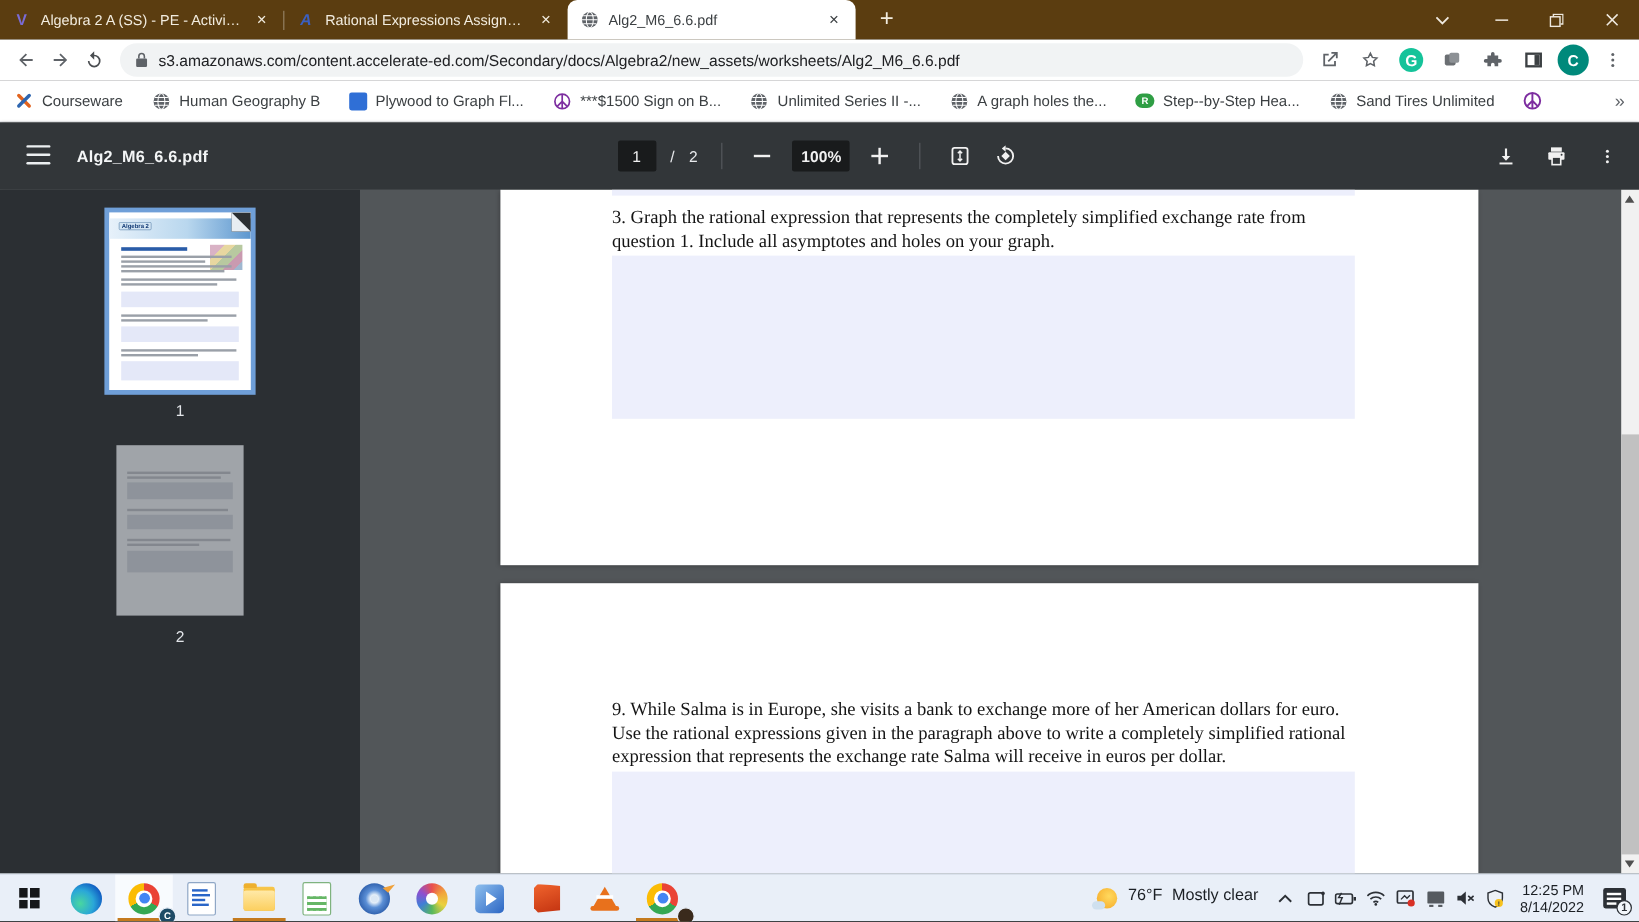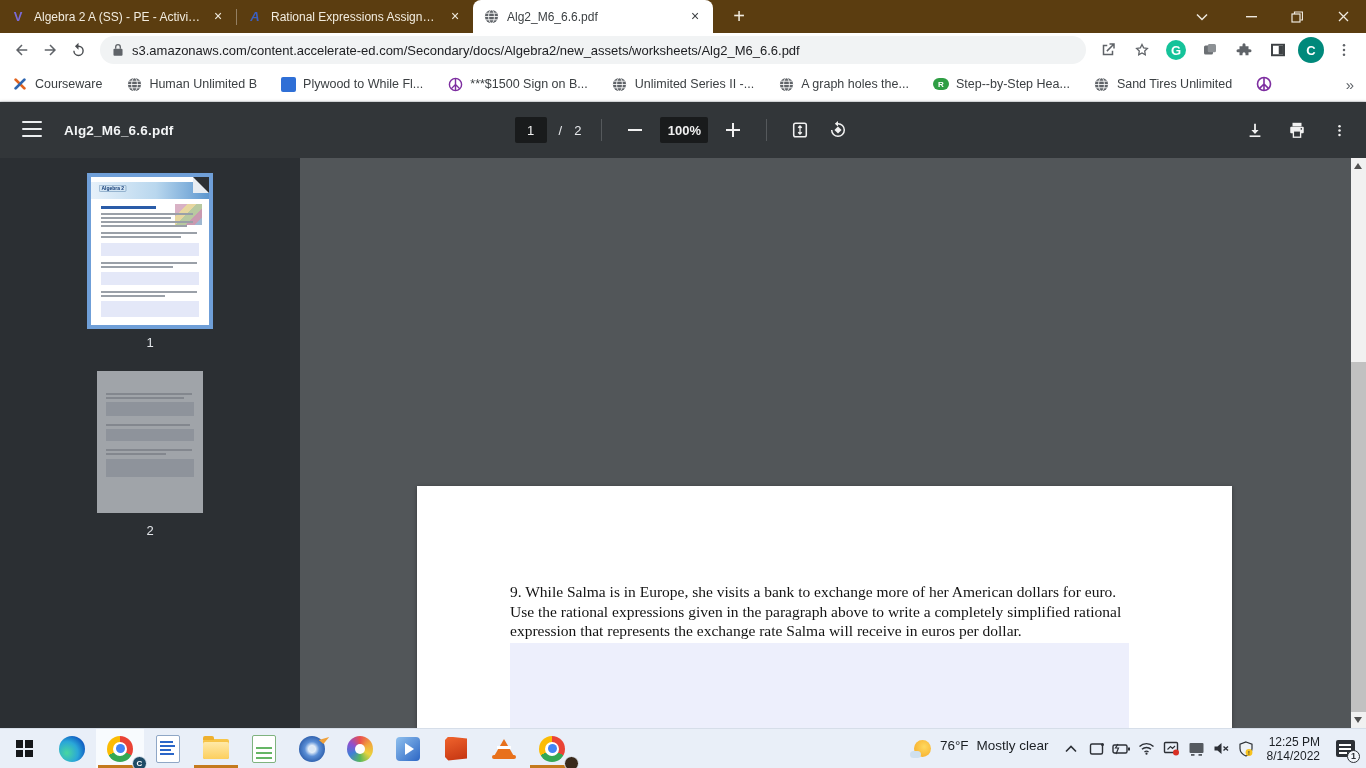--- a/index.html
+++ b/index.html
@@ -263,35 +263,35 @@
     <span class="bm">
       <span class="bicon">
         <svg width="15" height="15" viewBox="0 0 16 16">
             <circle cx="8" cy="8" r="7" fill="#5f6368"></circle>
             <g stroke="#fff" stroke-width="0.9" fill="none">
               <ellipse cx="8" cy="8" rx="3.1" ry="7"></ellipse>
               <path d="M1 8h14M2.2 4.5h11.6M2.2 11.5h11.6"></path>
             </g>
           </svg>
       </span>
-      <span>Human Unlimited B</span>
+      <span>Human Geography B</span>
     </span>
     <span class="bm">
       <span class="bicon grid16">
           <i></i>
           <i></i>
           <i></i>
           <i></i>
           <i></i>
           <i></i>
           <i></i>
           <i></i>
           <i></i>
         </span>
-      <span>Plywood to While Fl...</span>
+      <span>Plywood to Graph Fl...</span>
     </span>
     <span class="bm">
       <span class="bicon">
         <svg width="15" height="15" viewBox="0 0 16 16" stroke="#7d2ea0" fill="none" stroke-width="1.5">
             <circle cx="8" cy="8" r="6.5"></circle>
             <path d="M8 1.5v13M8 8L3.6 12.4M8 8l4.4 4.4"></path>
           </svg>
       </span>
       <span>***$1500 Sign on B...</span>
     </span>
@@ -443,20 +443,25 @@
         <div class="t2box" style="top:31px;height:14px"></div>
         <div class="t2line" style="top:53px;width:84px"></div>
         <div class="t2box" style="top:58px;height:12px"></div>
         <div class="t2line" style="top:78px;width:86px"></div>
         <div class="t2line" style="top:82px;width:60px"></div>
         <div class="t2box" style="top:88px;height:18px"></div>
       </div>
       <div class="thumb-label" style="left:91px;top:365px">2</div>
     </div>
 
+    <div class="page" style="top:0;height:313px">
+      <div class="ansbox" style="top:0;height:5px"></div>
+      <div class="qtext" style="top:14px;width:630px">3. Graph the rational expression that represents the completely simplified exchange rate from question 1. Include all asymptotes and holes on your graph.</div>
+      <div class="ansbox" style="top:55px;height:136px"></div>
+    </div>
 
     <div class="page" style="top:328px;height:242px">
       <div class="qtext" style="top:96px;width:634px">9. While Salma is in Europe, she visits a bank to exchange more of her American dollars for euro. Use the rational expressions given in the paragraph above to write a completely simplified rational expression that represents the exchange rate Salma will receive in euros per dollar.</div>
       <div class="ansbox" style="top:157px;height:85px"></div>
     </div>
 
     <div id="scrollbar">
       <div class="sb-up"></div>
       <div class="sb-thumb"></div>
       <div class="sb-down"></div>

